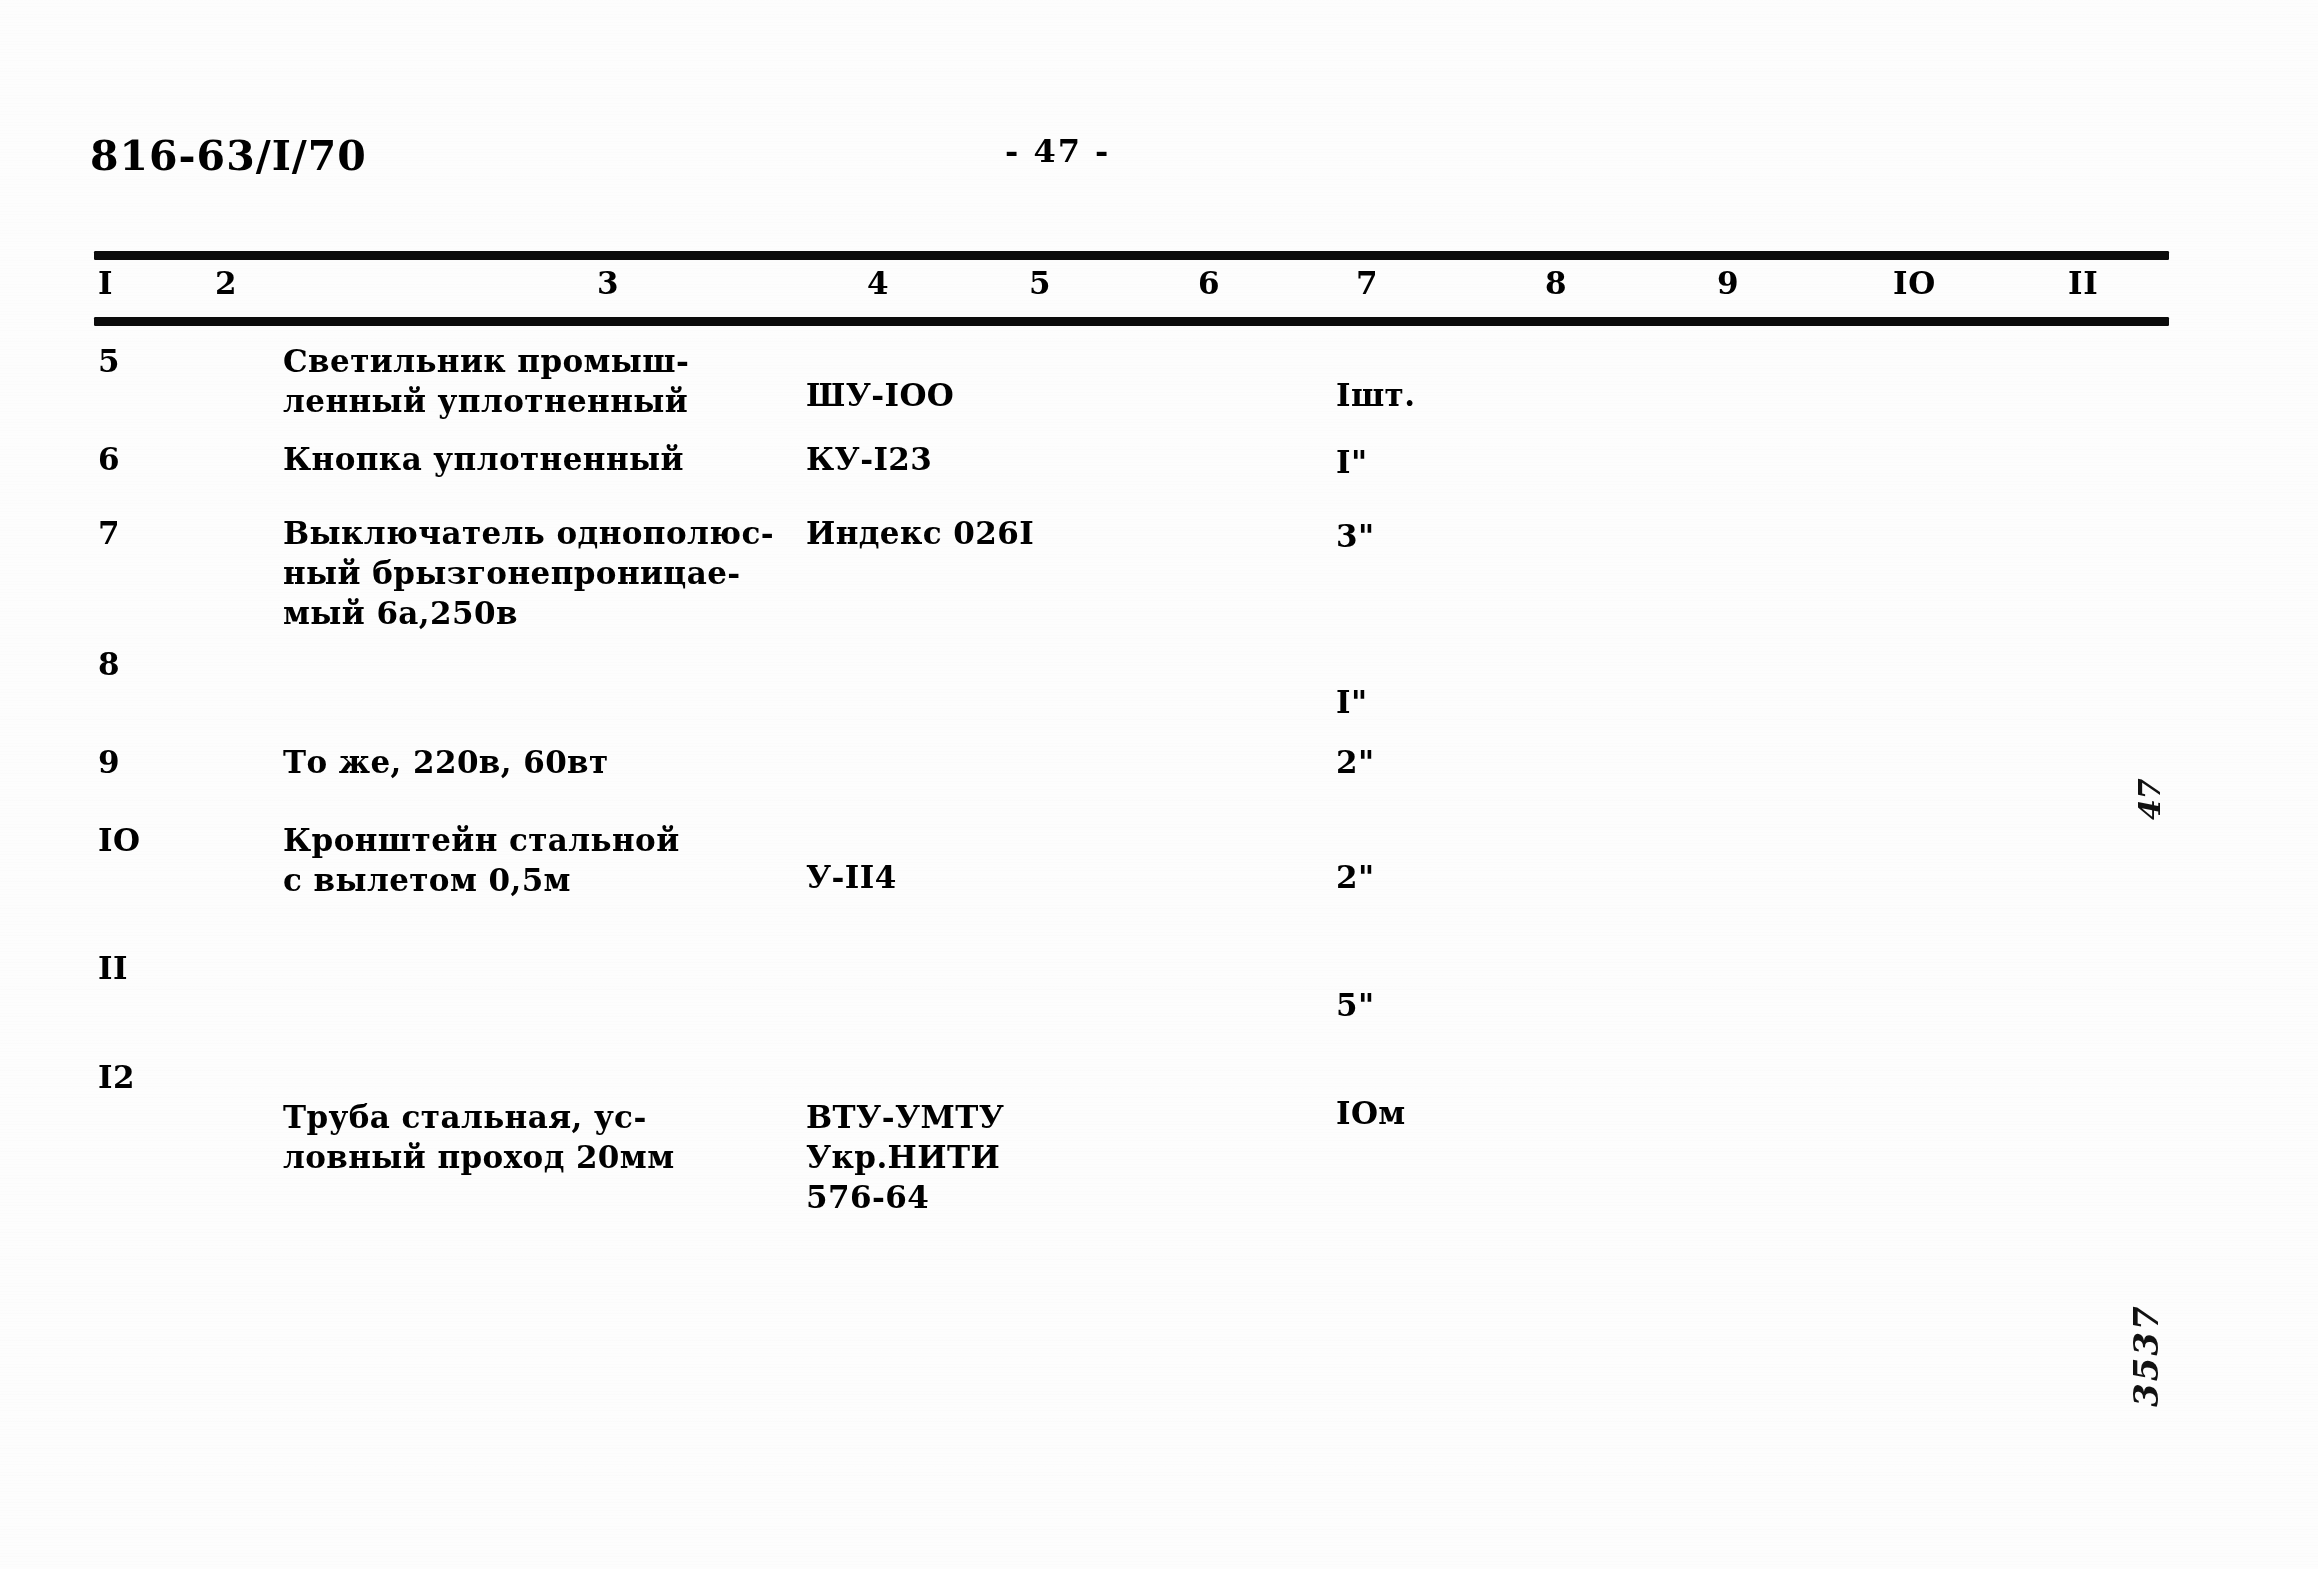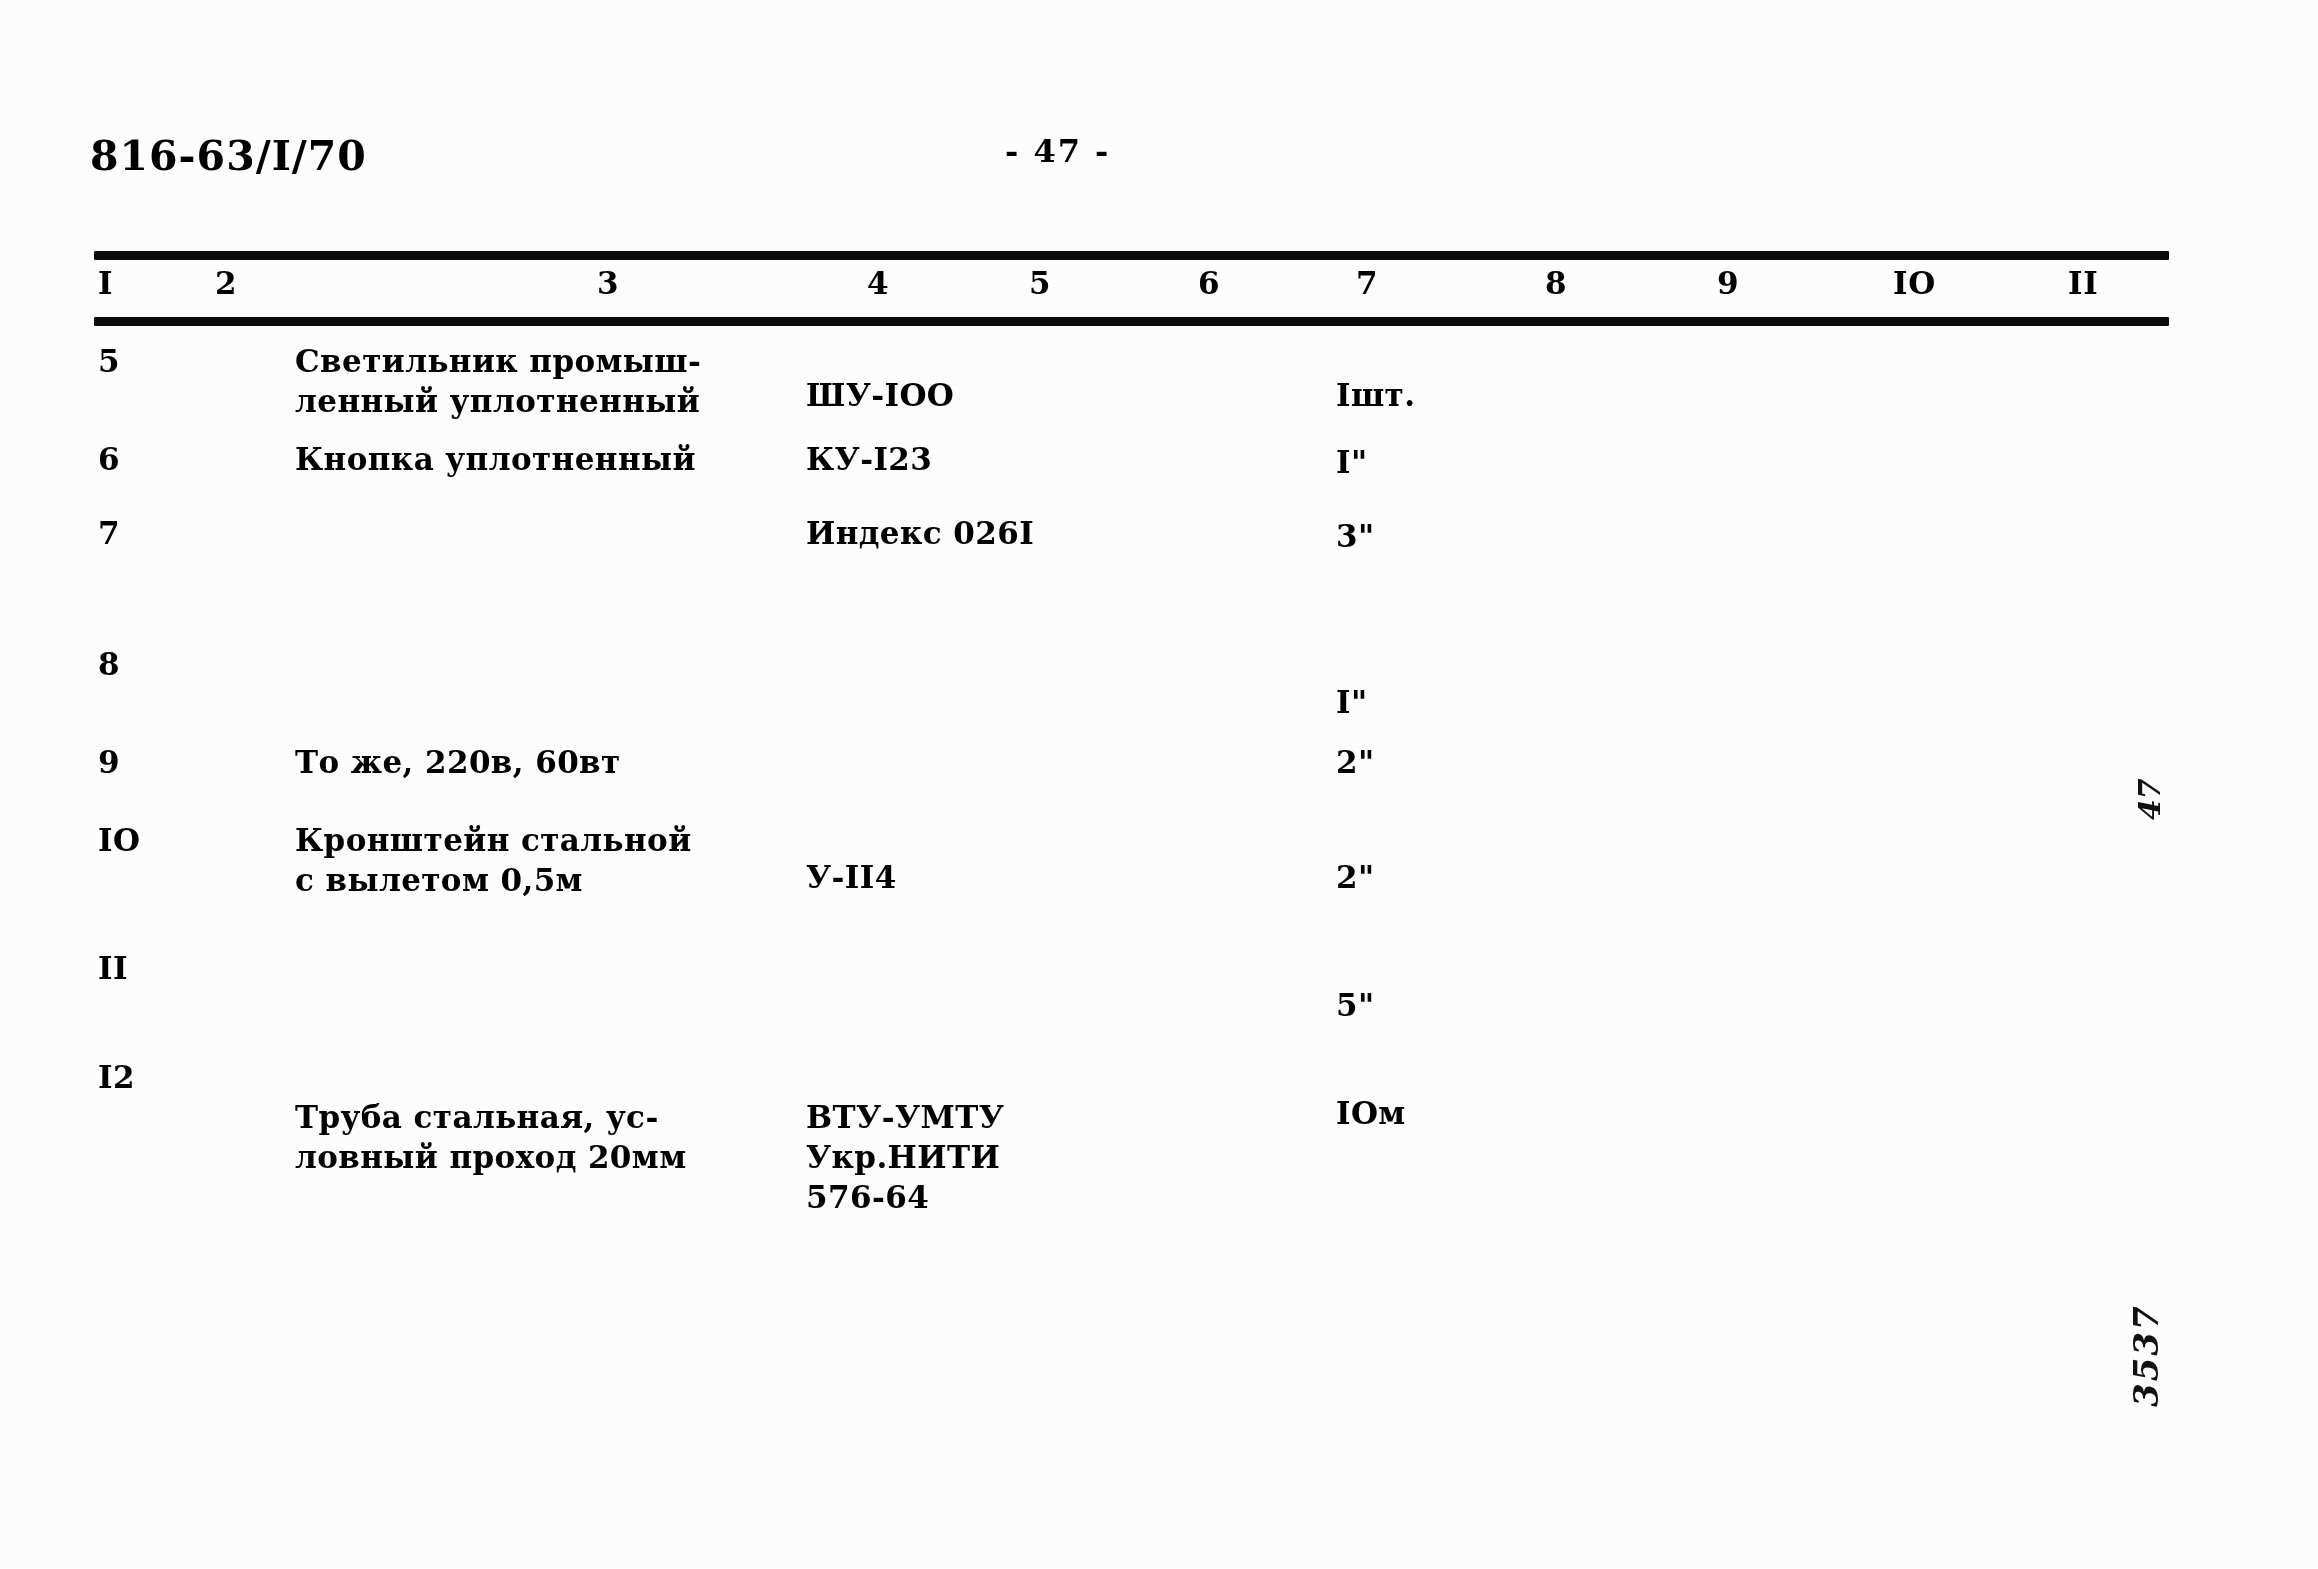--- a/index.html
+++ b/index.html
@@ -75,21 +75,21 @@
   }
   .cell {
     position: absolute;
     font-size: 31px;
     font-weight: 700;
     line-height: 40px;
     letter-spacing: 0.4px;
     white-space: pre;
   }
   .cell.num    { font-weight: 700; }
-  .cell.name   { font-weight: 700; margin-left: 12px; }
+  .cell.name   { font-weight: 700; }
   .cell.mark   { font-weight: 700; }
   .cell.qty    { font-weight: 700; }
 
   
   .margin-note {
     position: absolute;
     font-family: "DejaVu Serif", serif;
     font-weight: 700;
     color: #111;
     white-space: nowrap;
@@ -152,20 +152,23 @@
       <div class="cell num" style="left: 98px; top: 341px;">5</div>
       <div class="cell name" style="left: 283px; top: 341px;">Светильник промыш-
 ленный уплотненный</div>
       <div class="cell mark" style="left: 806px; top: 375px;">ШУ-IOO</div>
       <div class="cell qty" style="left: 1336px; top: 375px;">Iшт.</div>
       <div class="cell num" style="left: 98px; top: 439px;">6</div>
       <div class="cell name" style="left: 283px; top: 439px;">Кнопка уплотненный</div>
       <div class="cell mark" style="left: 806px; top: 439px;">КУ-I23</div>
       <div class="cell qty" style="left: 1336px; top: 442px;">I"</div>
       <div class="cell num" style="left: 98px; top: 513px;">7</div>
+      <div class="cell name" style="left: 283px; top: 513px;">Выключатель однополюс-
+ный брызгонепроницае-
+мый 6а,250в</div>
       <div class="cell mark" style="left: 806px; top: 513px;">Индекс 026I</div>
       <div class="cell qty" style="left: 1336px; top: 516px;">3"</div>
       <div class="cell num" style="left: 98px; top: 644px;">8</div>
       <div class="cell qty" style="left: 1336px; top: 682px;">I"</div>
       <div class="cell num" style="left: 98px; top: 742px;">9</div>
       <div class="cell name" style="left: 283px; top: 742px;">То же, 220в, 60вт</div>
       <div class="cell qty" style="left: 1336px; top: 742px;">2"</div>
       <div class="cell num" style="left: 98px; top: 820px;">IO</div>
       <div class="cell name" style="left: 283px; top: 820px;">Кронштейн стальной
 с вылетом 0,5м</div>

